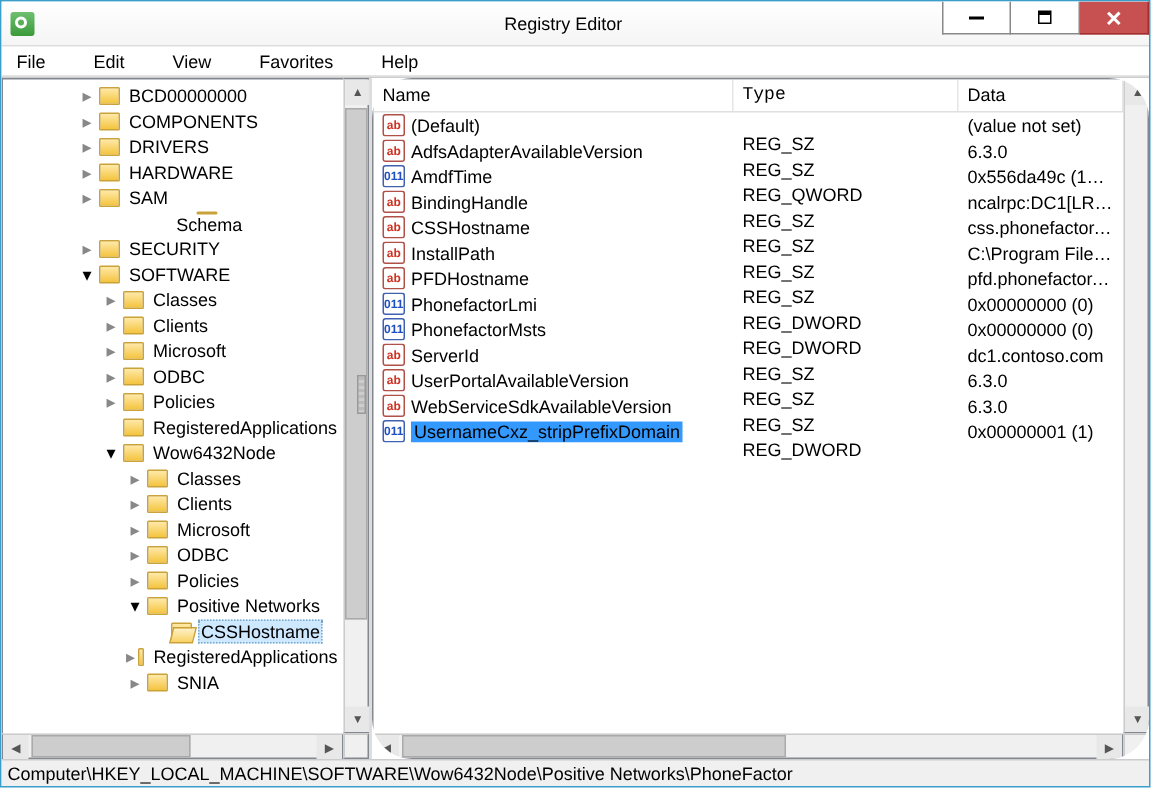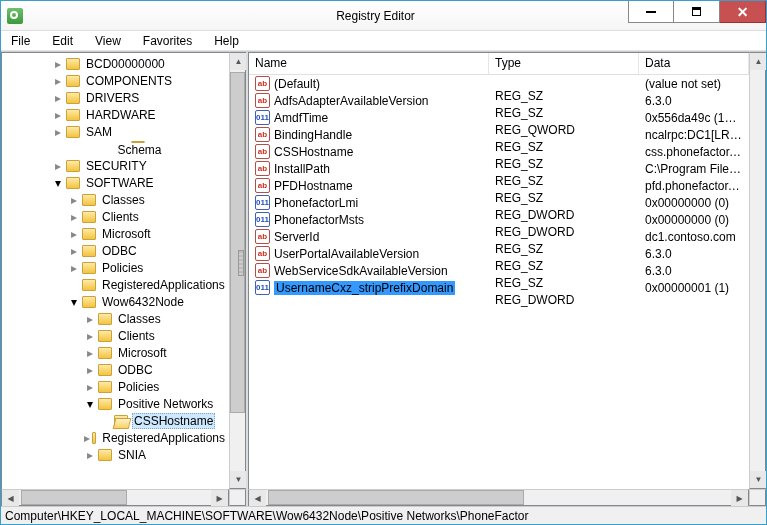--- a/index.html
+++ b/index.html
@@ -50,41 +50,41 @@
   .wbtn.close { background: #c75050; color: #fff; border-color:#a03030;}
   .wbtn.min span { width:10px; border-bottom:2px solid #000; display:block;}
   .wbtn.max span { width:9px; height:9px; border:1px solid #000; border-top-width:3px; display:block;}
   .wbtn.close span { font-weight:bold; font-size:14px; }
   
   .menubar {
     height: 20px;
     display: flex;
     align-items: center;
     padding: 0 4px;
-    gap: 10px;
+    gap: 20px;
     background:#fff;
     border-bottom:1px solid #e4e4e4;
   }
   .menubar .mitem { padding: 2px 6px; }
   
   .client {
     display: flex;
     height: calc(100% - 30px - 20px - 18px);
     border-top:1px solid #ccc;
   }
   .pane {
     position: relative;
     overflow: hidden;
     background:#fff;
   }
   .pane.left {
     width: 247px;
     border-right: 2px solid #ddd;
   }
-  .pane.right { flex: 1; }
+  .pane.right { flex: 1; border-radius: 27px; }
   .scroll-area {
     position: absolute;
     top: 0; left: 0; right: 17px; bottom: 17px;
     overflow: hidden;
     border:1px solid #828790;
     border-right:none;
     border-bottom:none;
   }
   .vscroll {
     position: absolute;
@@ -146,21 +146,21 @@
   }
   
   .list-header {
     display:flex; height:22px; background:#fff;
     border-bottom:1px solid #e0e0e0;
   }
   .list-header .col {
     padding:3px 6px; border-right:1px solid #e6e6e6;
   }
   .col-name { width:240px; }
-  .col-type { width:150px; }
+  .col-type { width:150px;font-family:Liberation Mono, monospace; }
   .col-data { flex:1; }
   .list-body { }
   .list-row {
     display:flex; height:17px; align-items:center;
   }
   .list-row .cell { padding: 0 6px; overflow:hidden; text-overflow:ellipsis; white-space:nowrap; }
   .list-row .cell.name { width:240px; display:flex; align-items:center; gap:4px;}
   .list-row .cell.type { width:150px;margin-top:24px; }
   .list-row .cell.data { flex:1; }
   .list-row.selected .cell.name .lbl {

